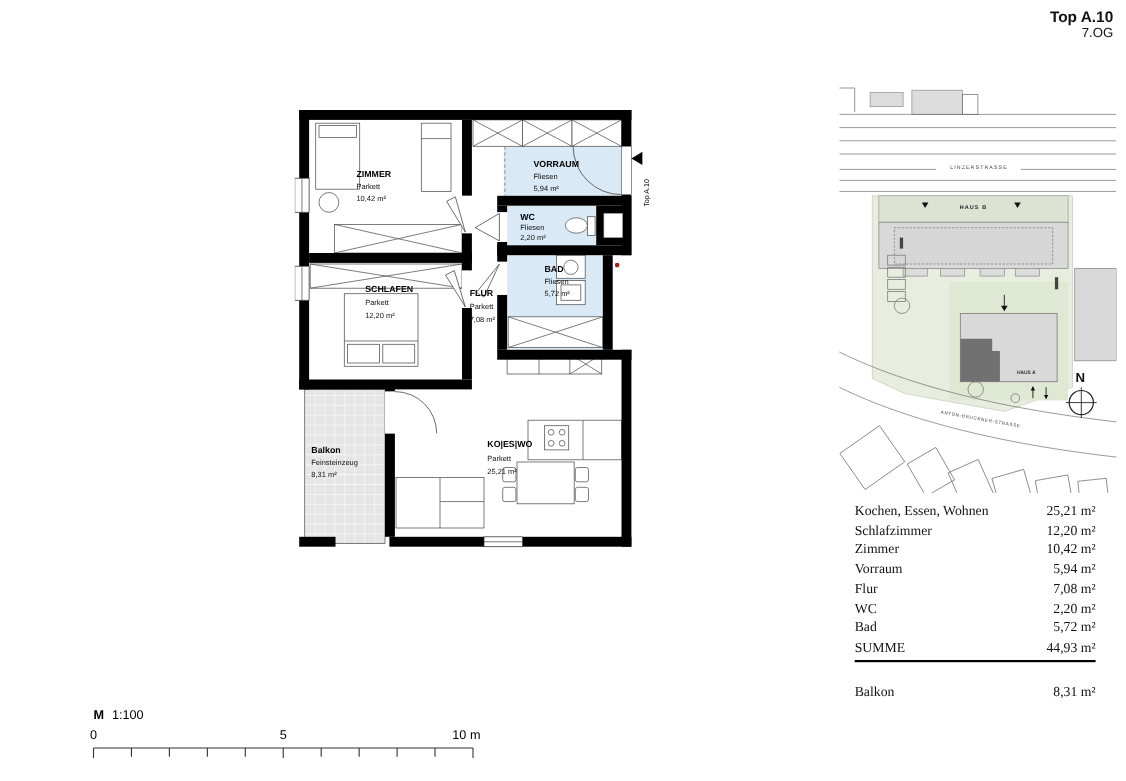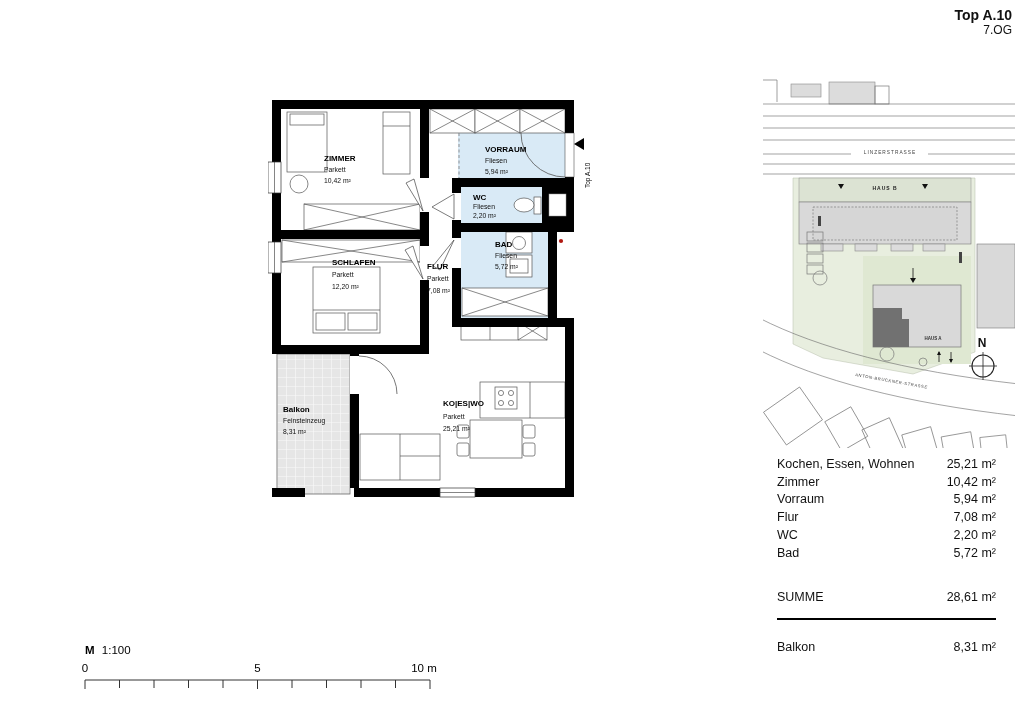--- a/index.html
+++ b/index.html
@@ -6,23 +6,23 @@
   body{width:1024px;height:710px;position:relative;overflow:hidden;
        font-family:"Liberation Sans",sans-serif;color:#111;}
   .abs{position:absolute;}
   svg text{font-family:"Liberation Sans",sans-serif;}
   
   .titleblock{right:12px;top:8px;text-align:right;}
   .t1{font-size:14px;font-weight:bold;line-height:15px;}
   .t2{font-size:12px;line-height:14px;}
   
   .atable{left:777px;top:456px;width:219px;font-size:12.5px;}
-  .trow{display:flex;justify-content:space-between;line-height:17.7px;}
+  .trow{display:flex;justify-content:space-between;line-height:17.7px;font-family:Liberation Serif, serif;}
   .tval{white-space:pre;}
-  .summe{margin-top:27px;border-bottom:2px solid #000;padding-bottom:11px;}
+  .summe{margin-top:1px;border-bottom:2px solid #000;padding-bottom:1px;}
   .extras{margin-top:19px;}
   .plan{left:268px;top:98px;}
   .scale{left:72px;top:640px;}
   .site{left:763px;top:56px;}
   .wall{fill:#000;stroke:none;}
   .furn{fill:#fff;stroke:#555;stroke-width:0.7;}
   .furnline{stroke:#555;stroke-width:0.7;fill:none;}
   .doorwedge{fill:#fff;stroke:#444;stroke-width:0.7;}
   .doorgap{fill:#fff;}
   .arc{fill:none;stroke:#555;stroke-width:0.8;}
@@ -375,20 +375,24 @@
     <line x1="220" y1="296" x2="220" y2="324" stroke="#222" stroke-width="0.8"></line>
   </g>
 </svg>
 
 <div class="abs atable">
   <div class="trow">
     <span>Kochen, Essen, Wohnen</span>
     <span class="tval">25,21 m²</span>
   </div>
   <div class="trow">
+    <span>Schlafzimmer</span>
+    <span class="tval">12,20 m²</span>
+  </div>
+  <div class="trow">
     <span>Zimmer</span>
     <span class="tval">10,42 m²</span>
   </div>
   <div class="trow">
     <span>Vorraum</span>
     <span class="tval">5,94 m²</span>
   </div>
   <div class="trow">
     <span>Flur</span>
     <span class="tval">7,08 m²</span>
@@ -396,21 +400,21 @@
   <div class="trow">
     <span>WC</span>
     <span class="tval">2,20 m²</span>
   </div>
   <div class="trow">
     <span>Bad</span>
     <span class="tval">5,72 m²</span>
   </div>
   <div class="trow summe">
     <span>SUMME</span>
-    <span class="tval">28,61 m²</span>
+    <span class="tval">44,93 m²</span>
   </div>
   <div class="extras">
     <div class="trow">
       <span>Balkon</span>
       <span class="tval">8,31 m²</span>
     </div>
   </div>
 </div>
 
 </body></html>

